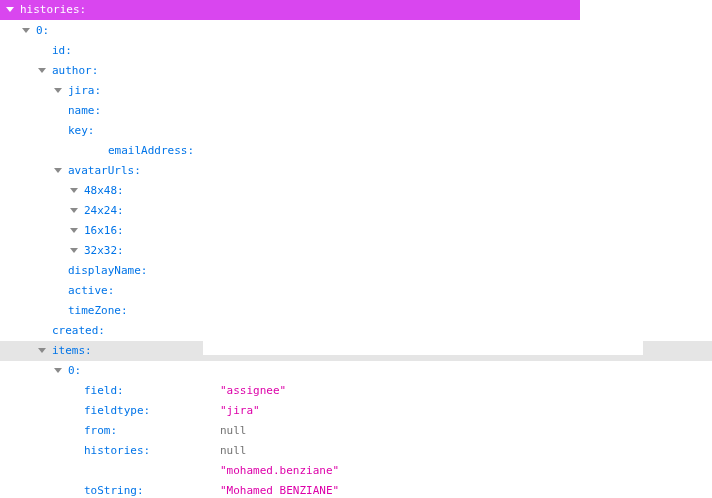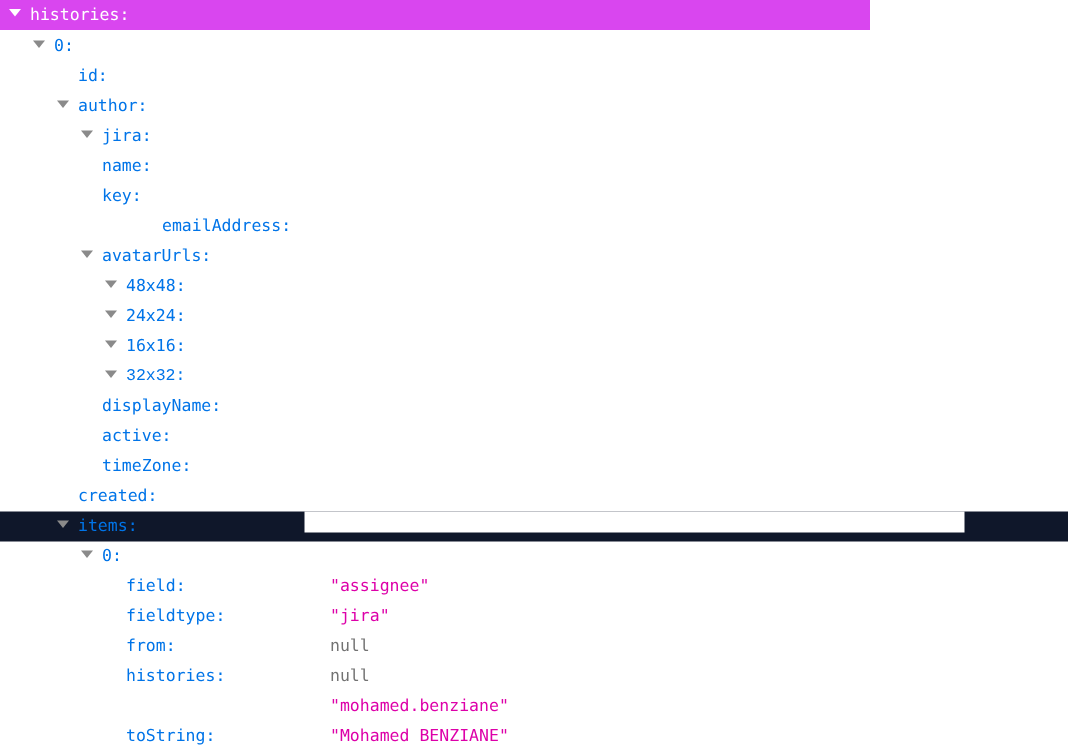--- a/index.html
+++ b/index.html
@@ -8,21 +8,21 @@
       font-family: "DejaVu Sans Mono", "Liberation Mono", monospace;
       font-size: 11px;
     }
     .row {
       position: absolute; left: 0; height: 20px; line-height: 20px;
       white-space: nowrap;
     }
     .row.selected { background: #d946ef; width: 580px; }
     .row.selected .key { color: #ffffff; }
     .row.selected .twisty { border-top-color: #ffffff; }
-    .row.hover-band { background: #0f172a; width: 712px; }
+    .row.hover-band { background: #e5e5e5; width: 712px; }
     .key { color: #0074e8; }
     .twisty {
       display: inline-block; width: 0; height: 0;
       border-left: 4px solid transparent; border-right: 4px solid transparent;
       border-top: 5px solid #8a8a8a; vertical-align: middle; margin-right: 6px;
       position: relative; top: -1px;
     }
     .val { position: absolute; left: 220px; }
     .val.string { color: #dd00a9; }
     .val.null { color: #737373; }
@@ -65,21 +65,21 @@
     <div class="row" style="top: 181px;">
       <span style="position: absolute; left: 70px;"><span class="twisty"></span><span class="key">48x48:</span></span>
     </div>
     <div class="row" style="top: 201px;">
       <span style="position: absolute; left: 70px;"><span class="twisty"></span><span class="key">24x24:</span></span>
     </div>
     <div class="row" style="top: 221px;">
       <span style="position: absolute; left: 70px;"><span class="twisty"></span><span class="key">16x16:</span></span>
     </div>
     <div class="row" style="top: 241px;">
-      <span style="position: absolute; left: 70px; font-family: Liberation Mono, monospace;"><span class="twisty"></span><span class="key">32x32:</span></span>
+      <span style="position: absolute; left: 70px;"><span class="twisty"></span><span class="key">32x32:</span></span>
     </div>
     <div class="row" style="top: 261px;">
       <span style="position: absolute; left: 68px;"><span class="key">displayName:</span></span>
     </div>
     <div class="row" style="top: 281px;">
       <span style="position: absolute; left: 68px;"><span class="key">active:</span></span>
     </div>
     <div class="row" style="top: 301px;">
       <span style="position: absolute; left: 68px;"><span class="key">timeZone:</span></span>
     </div>

